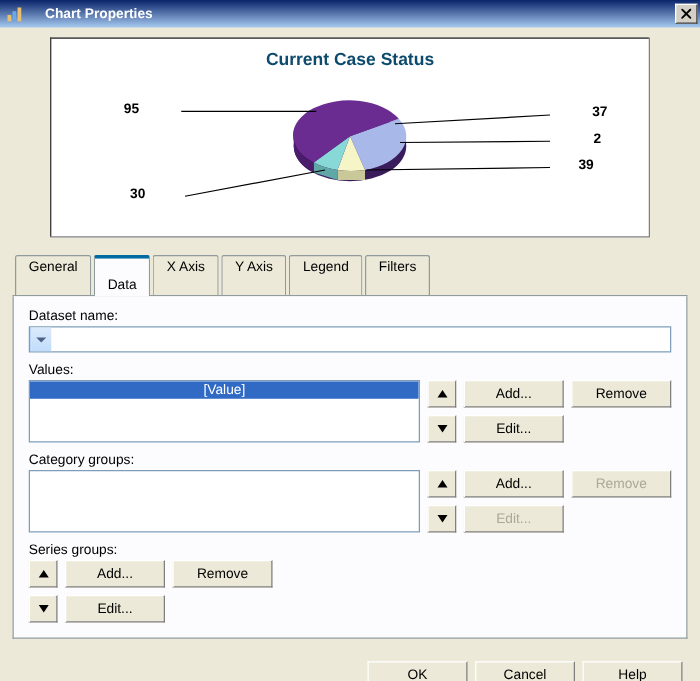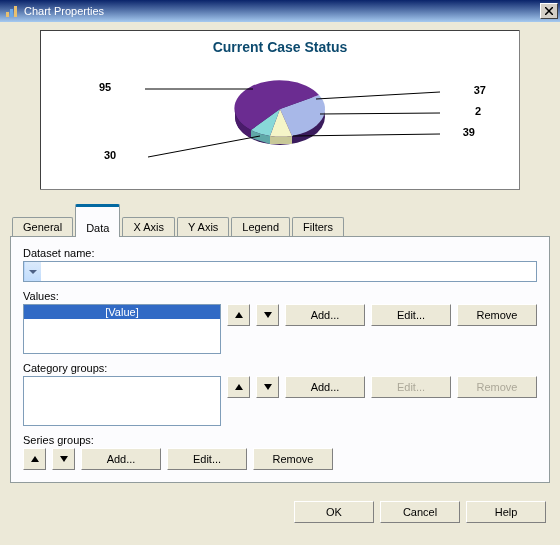--- a/index.html
+++ b/index.html
@@ -1,48 +1,48 @@
 <!DOCTYPE html>
 <html><head>
 <meta charset="utf-8">
 <style>
 * { box-sizing: border-box; margin: 0; padding: 0; }
 body { font-family: Tahoma, Arial, sans-serif; font-size: 11px; background: #ECE9D8; width: 560px; height: 545px; overflow: hidden; }
 
 .titlebar { height: 22px; background: linear-gradient(to bottom, #0A246A, #A6CAF0); color: white; display: flex; align-items: center; padding: 0 2px 0 4px; }
 .titlebar .icon { width: 16px; height: 16px; margin-right: 4px; display: inline-flex; align-items: center; justify-content: center; }
-.titlebar .title { flex: 1; font-weight: normal; font-size: 11px; }
+.titlebar .title { flex: 1; font-weight: bold; font-size: 11px; margin-left: 12px; }
 .titlebar .close { width: 18px; height: 16px; background: #D4D0C8; border: 1px solid; border-color: #FFF #404040 #404040 #FFF; display: flex; align-items: center; justify-content: center; font-family: Arial; font-weight: bold; color: #000; font-size: 10px; cursor: pointer; }
 
 .body { padding: 8px 10px; }
 
 .preview-frame { border: 1px solid #808080; background: white; height: 160px; margin: 0 30px; padding: 8px; position: relative; }
 .preview-frame::before { content: ""; position: absolute; top: -1px; left: -1px; right: 0; bottom: 0; border-top: 1px solid #404040; border-left: 1px solid #404040; pointer-events: none; }
 .chart-title { text-align: center; font-weight: bold; font-size: 14px; color: #0c4a6e; margin-bottom: 4px; }
 .chart-area { position: relative; width: 100%; height: 110px; }
 .label { position: absolute; font-size: 11px; font-weight: bold; }
 
-.tabs { display: flex; margin-top: 14px; border-bottom: 1px solid #919B9C; padding-left: 2px; align-items: flex-end; }
+.tabs { display: flex; margin-top: 14px; border-bottom: 1px solid #919B9C; padding-left: 2px; }
 .tab { padding: 3px 10px; border: 1px solid #919B9C; border-bottom: none; background: #ECE9D8; position: relative; margin-right: 2px; cursor: pointer; border-radius: 2px 2px 0 0; }
 .tab.active { background: #FCFCFE; border-top: 3px solid #0369a1; padding-top: 15px; margin-bottom: -1px; z-index: 2; }
 
 .panel { border: 1px solid #919B9C; border-top: none; background: #FCFCFE; padding: 10px 12px 12px; }
 
 .field-label { margin-bottom: 2px; color: #000; }
 .combo { display: flex; width: 100%; height: 21px; border: 1px solid #7F9DB9; background: white; margin-bottom: 8px; }
 .combo input { flex: 1; border: none; padding: 0 4px; font: inherit; outline: none; }
 .combo .arrow { width: 17px; background: linear-gradient(#DBEAFB, #C1DCFC); border-left: 1px solid #B8D6FB; display: flex; align-items: center; justify-content: center; cursor: pointer; }
 .combo .arrow::after { content: ""; border-left: 4px solid transparent; border-right: 4px solid transparent; border-top: 4px solid #4D6185; }
 
 .row { display: flex; gap: 6px; }
 .listbox { width: 330px; height: 50px; border: 1px solid #7F9DB9; background: white; overflow: hidden; text-align: center; }
 .listbox .item { padding: 1px 4px; color: #000; }
 .listbox .item.selected { background: #316AC5; color: white; }
 
-.btn-col { display: flex; flex-direction: row; gap: 6px; }
+.btn-col { display: flex; flex-direction: column; gap: 6px; }
 .sq-btn { width: 23px; height: 22px; border: 1px solid; border-color: #FFF #808080 #808080 #FFF; background: #ECE9D8; display: flex; align-items: center; justify-content: center; cursor: pointer; }
 .sq-btn .tri-up { border-left: 4px solid transparent; border-right: 4px solid transparent; border-bottom: 6px solid #000; }
 .sq-btn .tri-down { border-left: 4px solid transparent; border-right: 4px solid transparent; border-top: 6px solid #000; }
 
 .std-btn { width: 80px; height: 22px; border: 1px solid; border-color: #FFF #808080 #808080 #FFF; background: #ECE9D8; font: inherit; cursor: pointer; text-align: center; }
 .std-btn.disabled { color: #ACA899; cursor: default; }
 
 .section-gap { margin-top: 8px; }
 
 .bottom-bar { display: flex; justify-content: flex-end; gap: 6px; padding: 10px 14px; }

